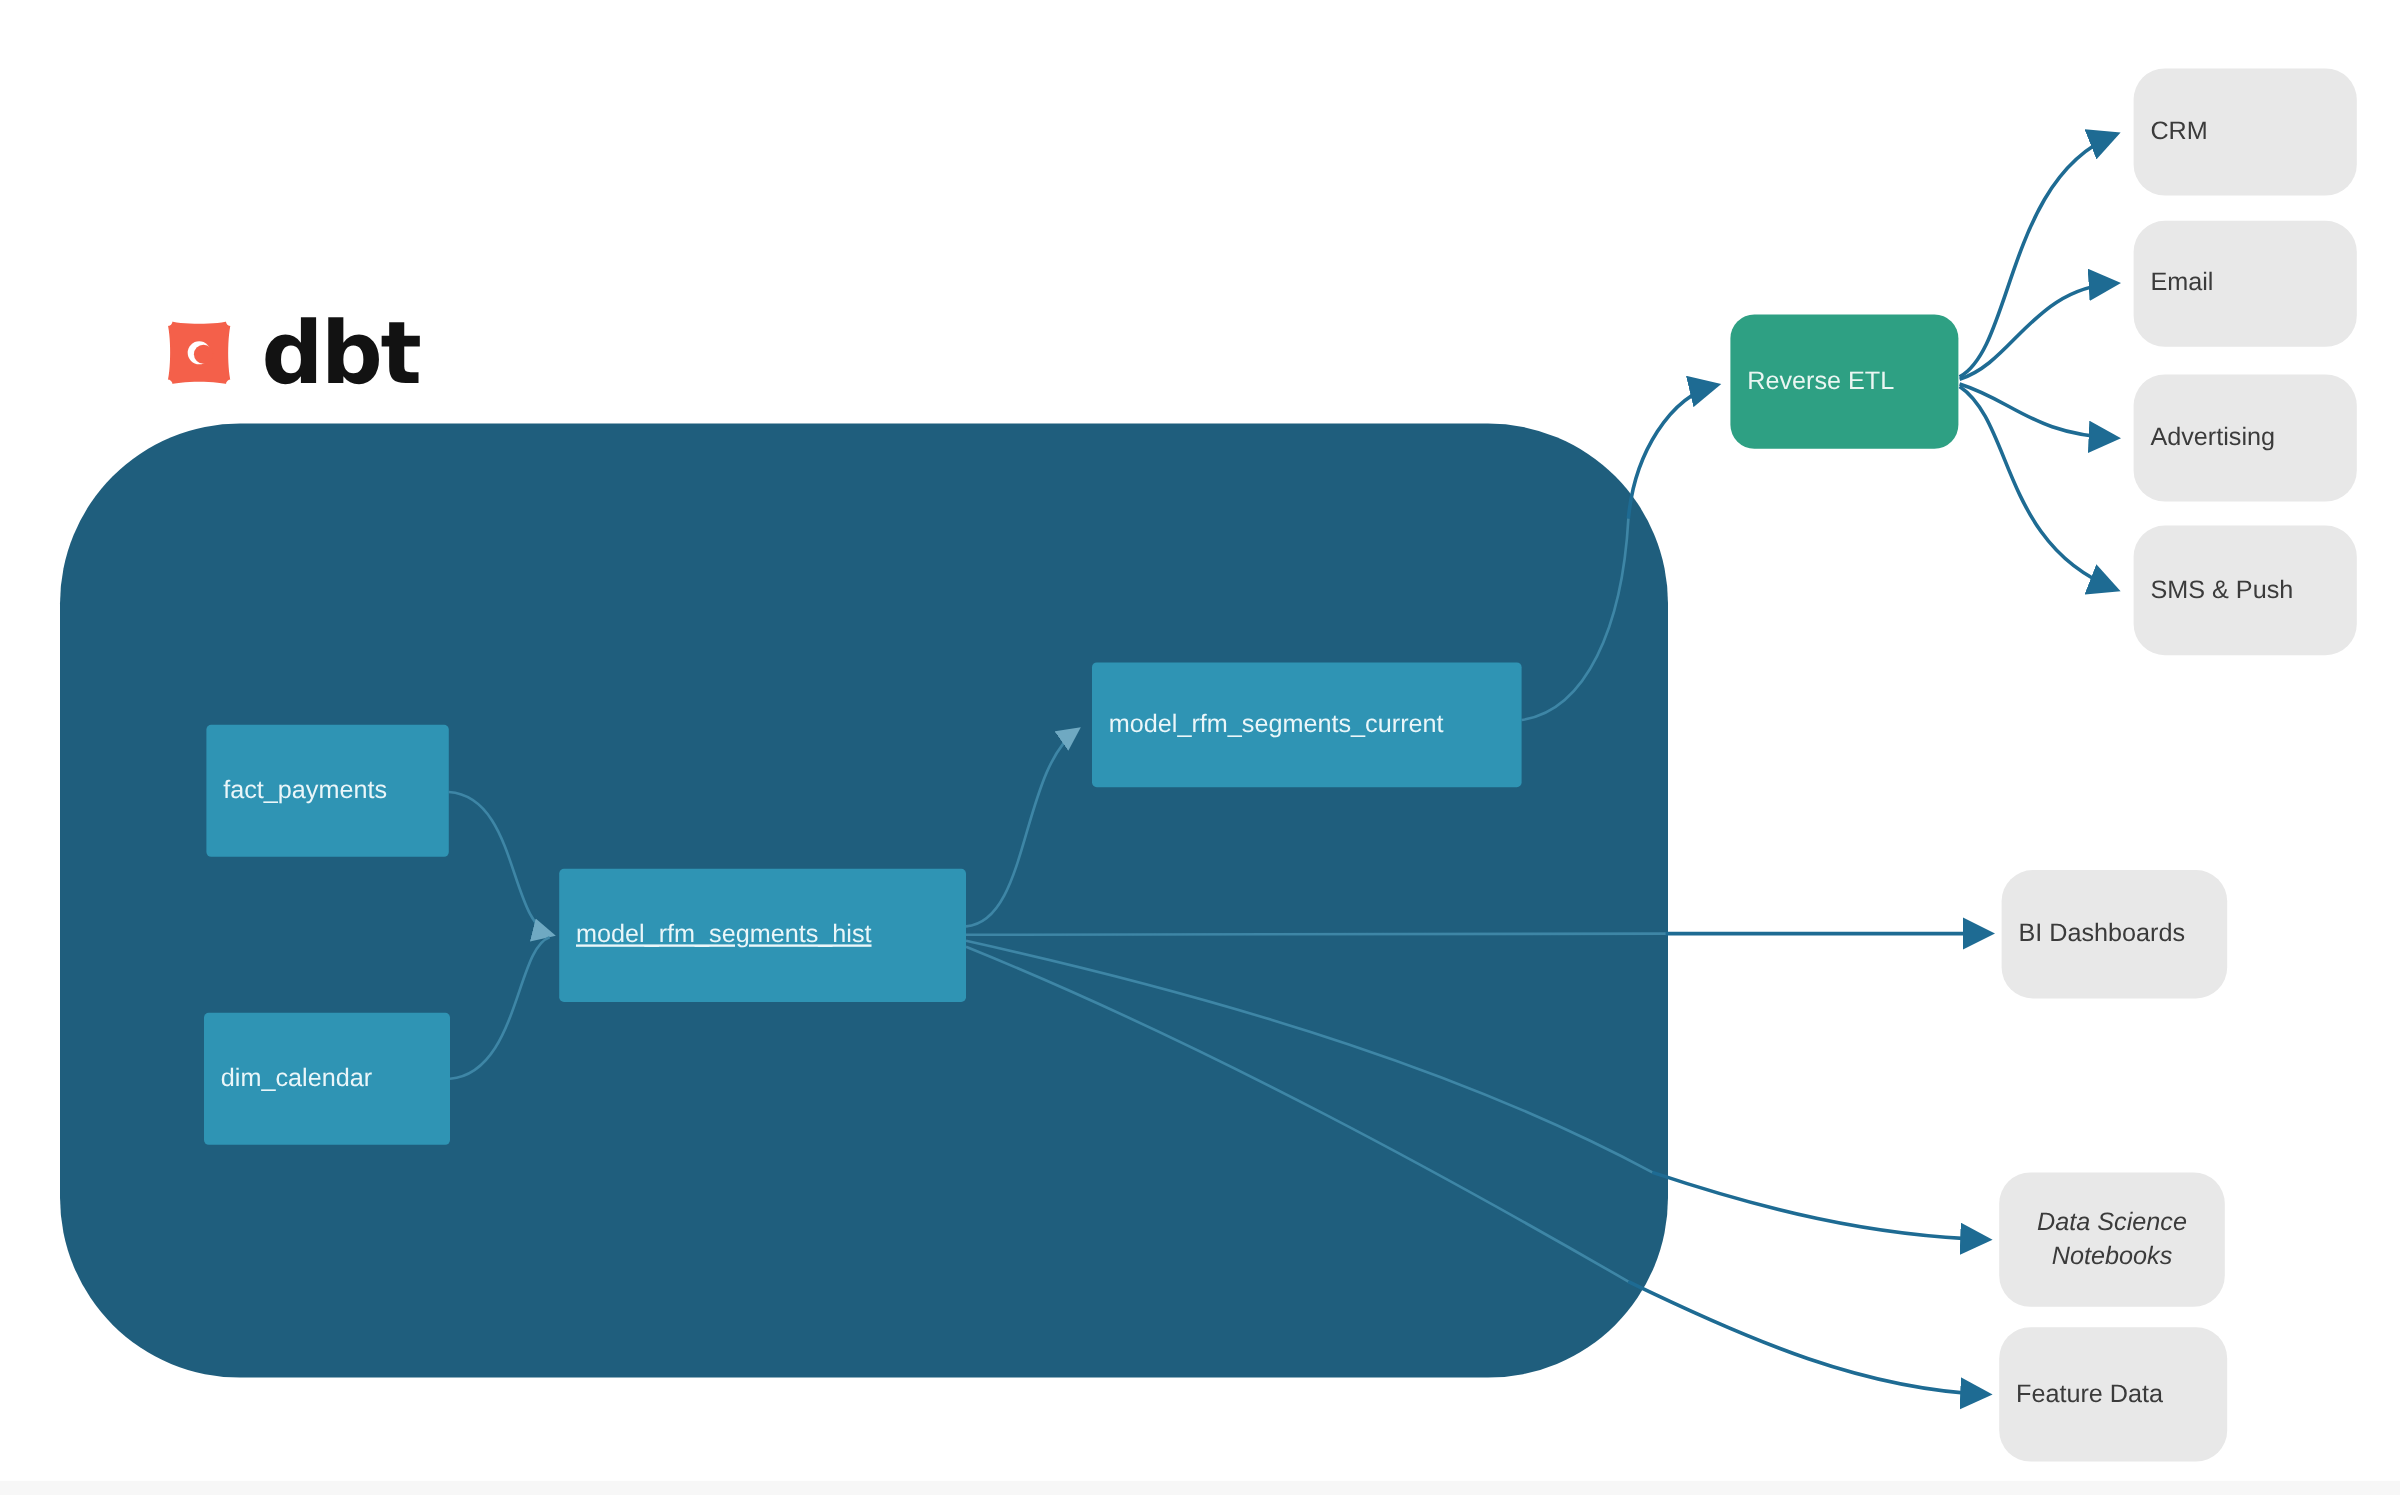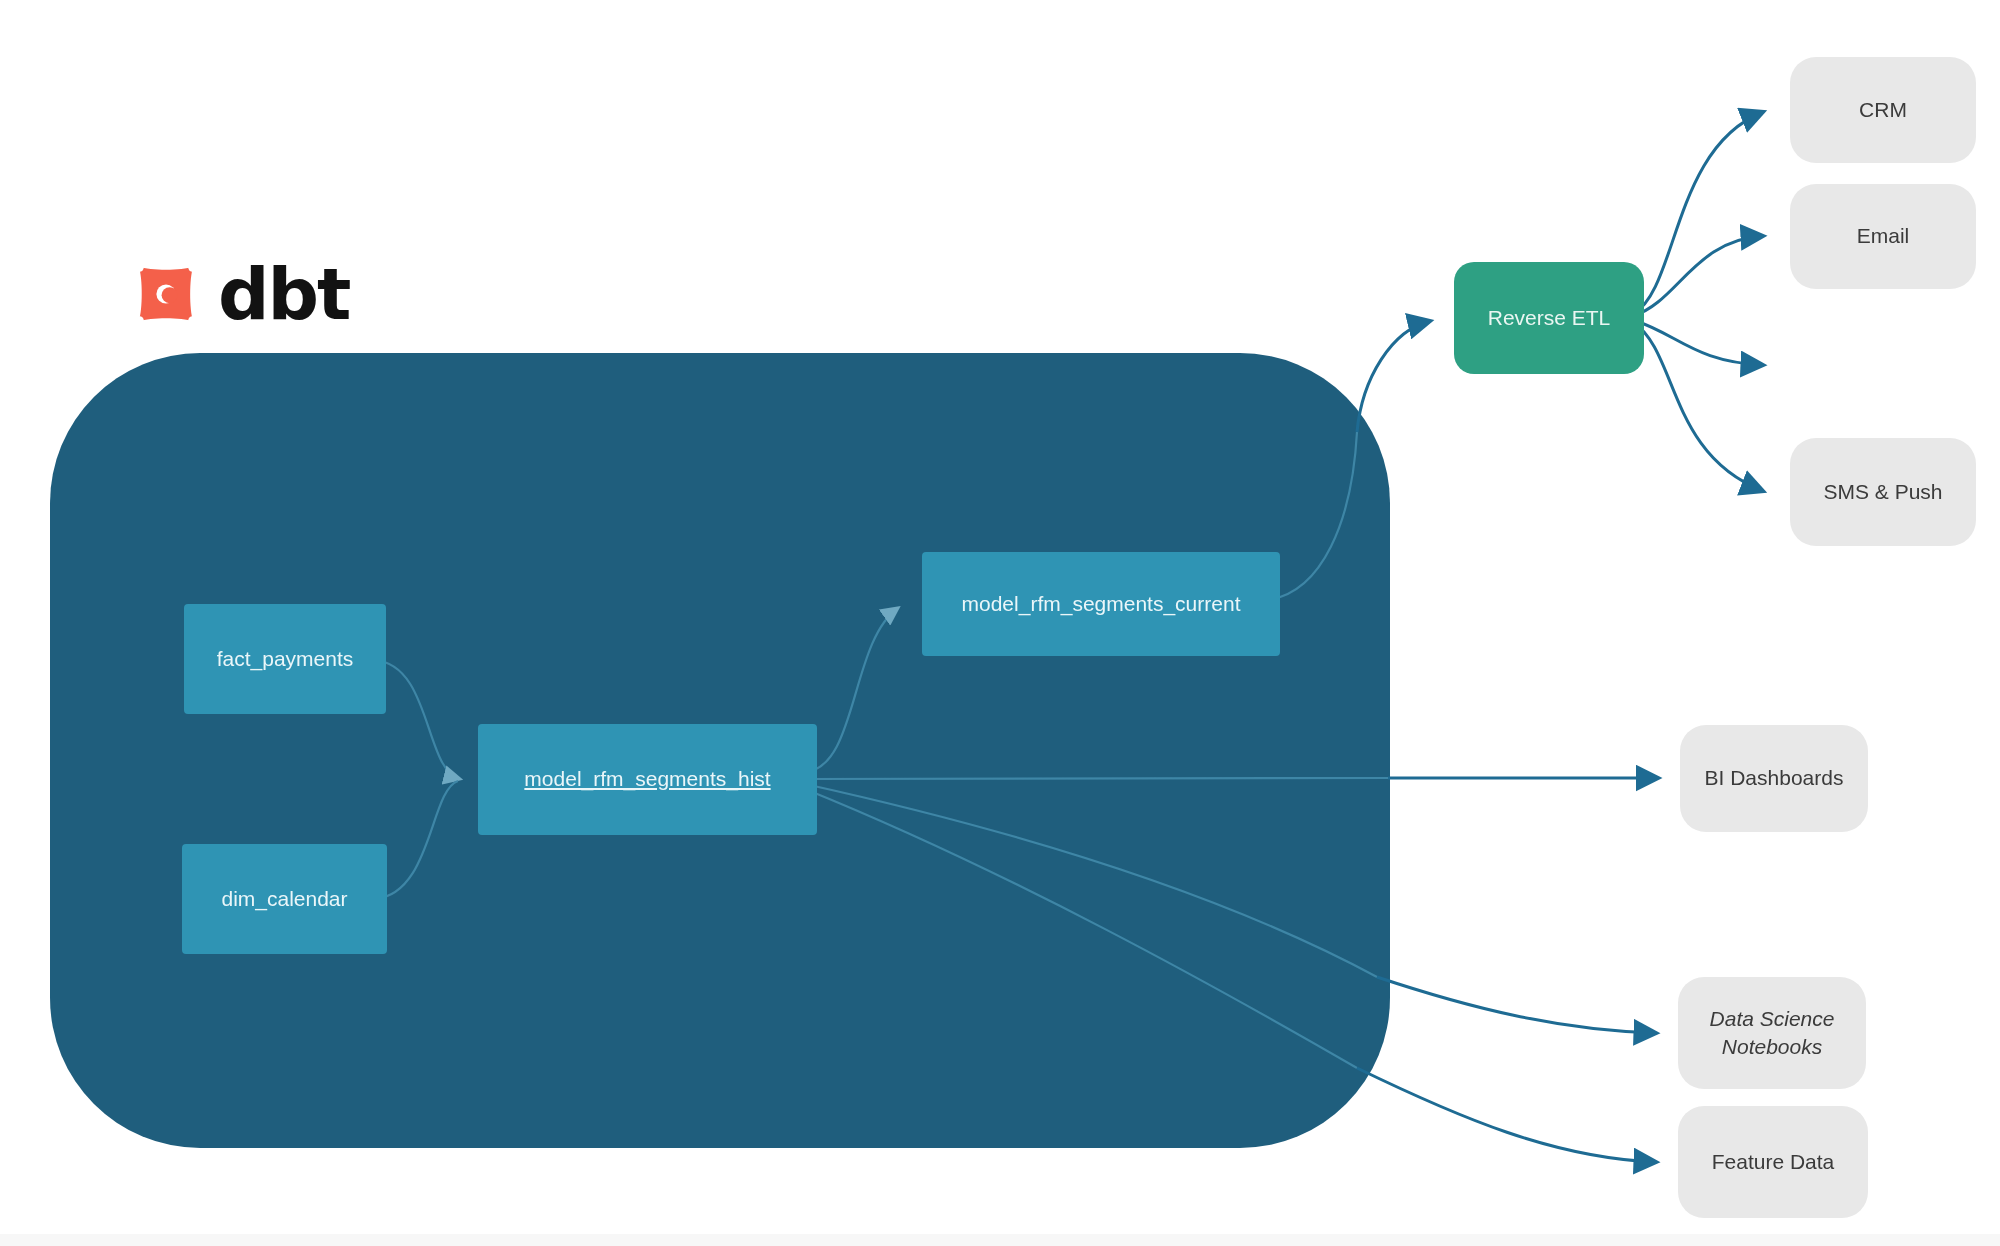--- a/index.html
+++ b/index.html
@@ -34,27 +34,26 @@
   }
 
   
   .edges { position: absolute; left: 0; top: 0; width: 2000px; height: 1246px; pointer-events: none; }
   .edge-in  { stroke: var(--edge-inner, #3E86A6); stroke-width: 2.2; fill: none; }
   .edge-out { stroke: var(--edge-outer, #1E6B93); stroke-width: 3; fill: none; }
 
   
   .node {
     position: absolute;
-    display: flex; align-items: center; justify-content: center;
+    display: flex; align-items: center; justify-content: flex-start;
     text-align: center;
     font-size: 21px;
     line-height: 1.35;
     box-sizing: border-box;
     padding: 6px 14px;
-    margin-left: 12px;
   }
   .node-model {
     background: var(--model-node-bg, #2F94B4);
     color: #EAF6F9;
     border-radius: 4px;
   }
   .node-etl {
     background: var(--reverse-etl-bg, #2EA083);
     color: #EAF6F2;
     border-radius: 20px;
@@ -149,20 +148,23 @@
   <div class="node node-etl" id="node-reverse-etl">
     <span>Reverse ETL</span>
   </div>
 
   <div class="node node-dest" id="node-crm">
     <span>CRM</span>
   </div>
   <div class="node node-dest" id="node-email">
     <span>Email</span>
   </div>
+  <div class="node node-dest" id="node-advertising">
+    <span>Advertising</span>
+  </div>
   <div class="node node-dest" id="node-sms-push">
     <span>SMS &amp; Push</span>
   </div>
 
   <div class="node node-dest" id="node-bi-dashboards">
     <span>BI Dashboards</span>
   </div>
   <div class="node node-dest" id="node-ds-notebooks">
     <span>Data Science Notebooks</span>
   </div>

